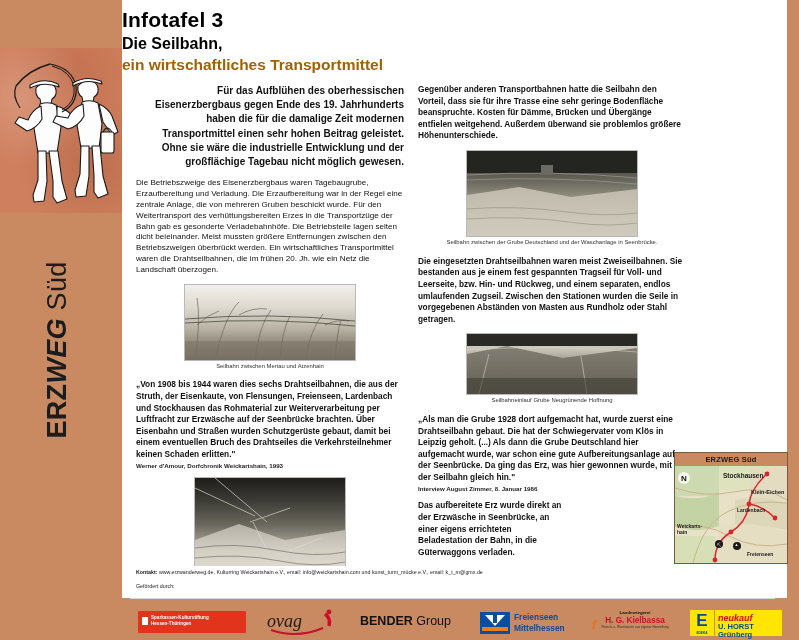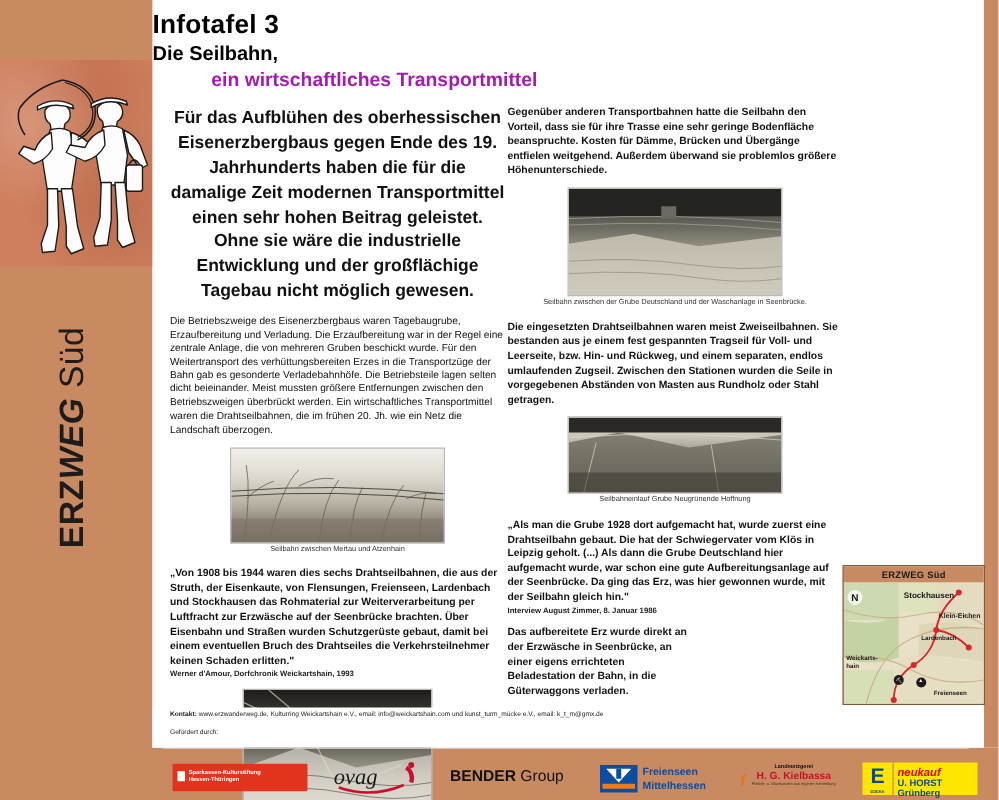--- a/index.html
+++ b/index.html
@@ -53,30 +53,30 @@
   }
 
   
   .content{
     position:absolute;left:122px;top:0;width:665px;height:598px;background:#fff;
   }
 
   .title-wrap{padding-top:8px;}
   .title1{font-size:21px;font-weight:bold;color:#000;letter-spacing:.2px;}
   .title2{font-size:16px;font-weight:bold;color:#000;margin-top:3px;}
-  .title3{font-size:15.5px;font-weight:bold;color:#a21caf;margin-top:3px;padding-left:47px;}
+  .title3{font-size:15.5px;font-weight:bold;color:#a16207;margin-top:3px;}
 
   .cols{position:absolute;left:0;top:84px;width:665px;height:480px;}
   .col{position:absolute;top:0;width:268px;}
   .col-left{left:14px;}
-  .col-right{left:284px;}
+  .col-right{left:296px;}
 
   p.lead{
-    font-size:14px;font-weight:bold;line-height:1.42;color:#111;
-    margin:0 0 9px 0;text-align:center;
+    font-size:10px;font-weight:bold;line-height:1.42;color:#111;
+    margin:0 0 9px 0;text-align:right;
   }
   p.body{
     font-size:8.1px;font-weight:normal;line-height:1.34;color:#111;
     margin:0 0 8px 0;text-align:left;
   }
   p.body2{
     font-size:8.3px;font-weight:bold;line-height:1.40;color:#111;
     margin:0 0 8px 0;text-align:left;
   }
   p.quote{

